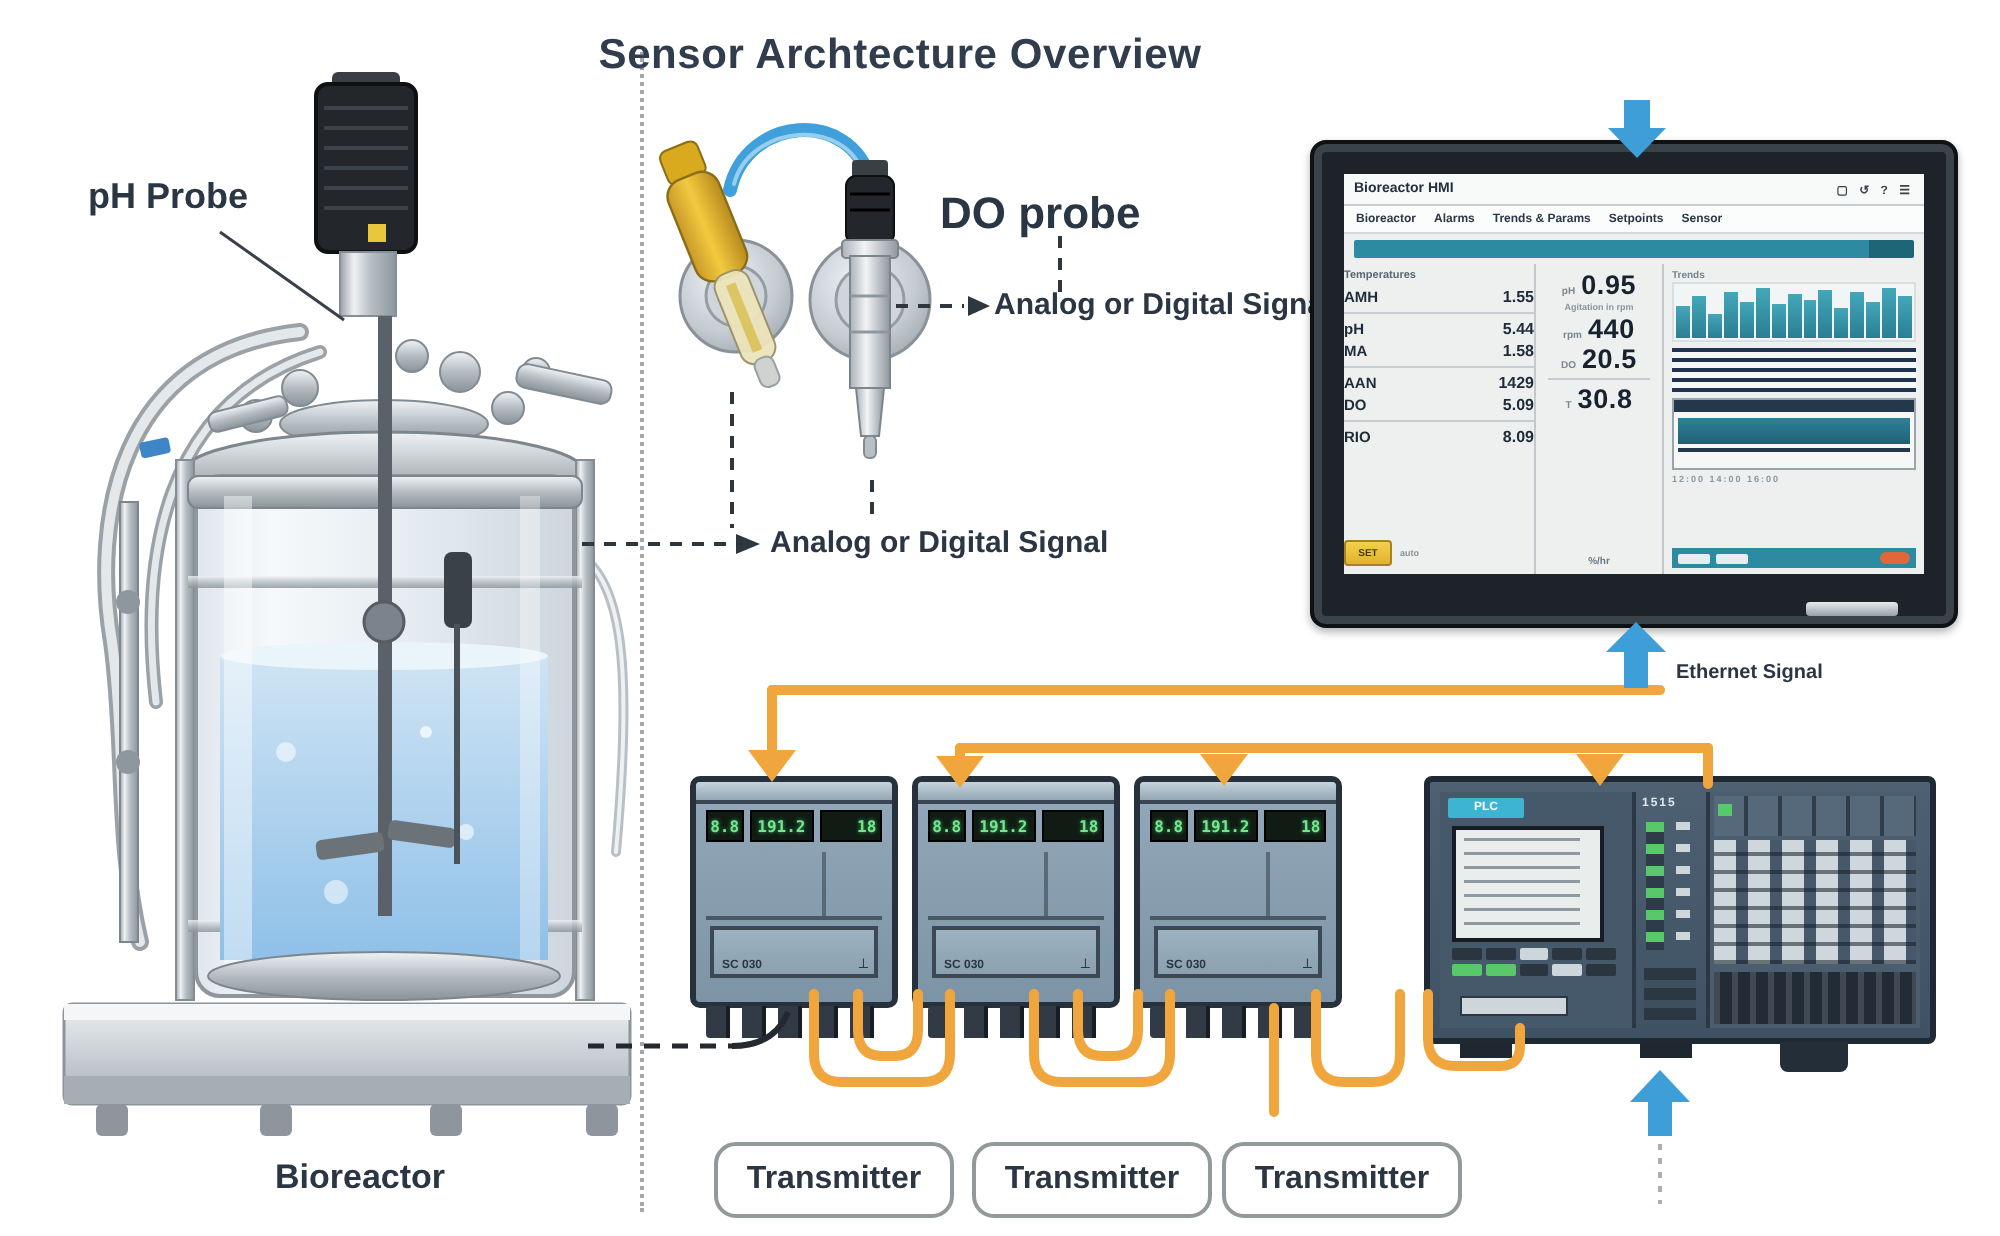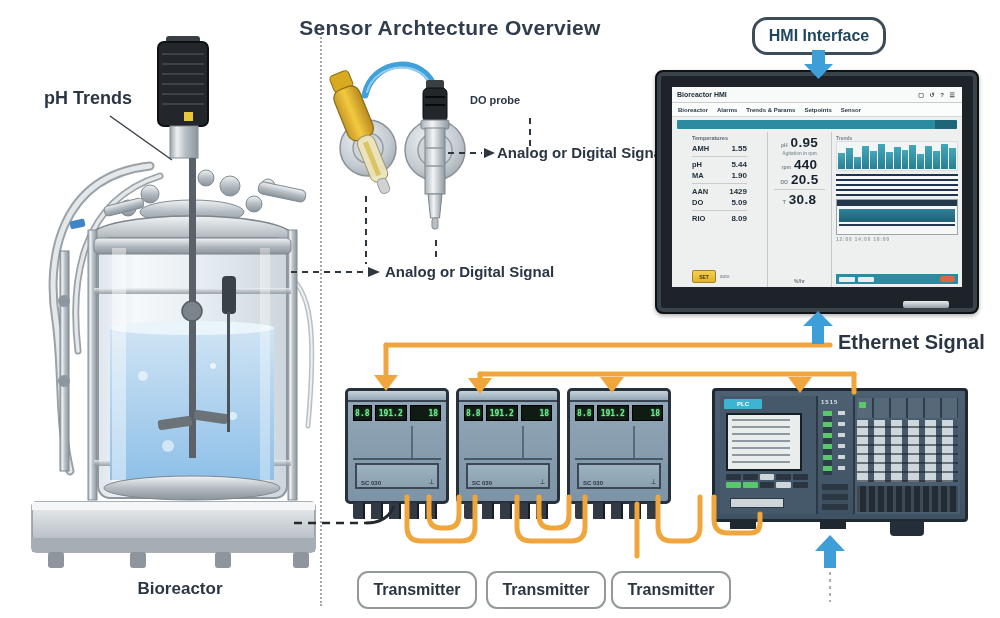--- a/index.html
+++ b/index.html
@@ -25,21 +25,21 @@
        background:linear-gradient(#e6eaec,#97a0a6);}
   .hmi-screen{position:absolute;left:15px;top:15px;width:290px;height:200px;background:#edf0ef;overflow:hidden;
        display:flex;flex-direction:column;}
   .s-title{height:15px;display:flex;align-items:center;padding:0 5px;background:#f8f9f9;border-bottom:1px solid #c8cdd0;
        font-size:7px;font-weight:700;color:#22303c;flex:none;}
   .s-title .icons{margin-left:auto;font-size:6px;color:#39424a;letter-spacing:2px;}
   .s-tabs{height:13px;display:flex;align-items:center;gap:9px;padding:0 6px;font-size:6px;font-weight:700;color:#2b3845;
        border-bottom:1px solid #d4d8da;background:#fbfcfc;flex:none;white-space:nowrap;}
   .s-teal{height:9px;margin:3px 5px;background:linear-gradient(90deg,#2c8ba0 92%,#1e6577 92%);border-radius:1px;flex:none;}
   .s-body{display:flex;flex:1;min-height:0;}
-  .col1{width:96px;padding:2px 20px;border-right:1px solid #c3c9cc;display:flex;flex-direction:column;box-sizing:border-box;justify-content:space-between;}
+  .col1{width:96px;padding:2px 0;border-right:1px solid #c3c9cc;display:flex;flex-direction:column;box-sizing:border-box;justify-content:space-between;}
   .p-head{font-size:5.5px;font-weight:700;color:#5a6772;margin:1px 0 2px;}
   .p-row{display:flex;justify-content:space-between;font-size:7.5px;font-weight:700;color:#1f2b38;line-height:11px;}
   .p-row .v{font-size:8px;}
   .hr{border-top:1px solid #c6ccd0;margin:2px 0;}
   .set-row{margin-top:auto;display:flex;align-items:center;gap:4px;padding-bottom:2px;}
   .set-btn{width:22px;height:11px;background:linear-gradient(#f3d04e,#dfb32e);border:1px solid #a8831d;border-radius:2px;
        font-size:5px;font-weight:700;color:#4a3a08;display:flex;align-items:center;justify-content:center;}
   .set-note{font-size:4.5px;font-weight:700;color:#8a949c;}
   .col2{width:64px;border-right:1px solid #c3c9cc;display:flex;flex-direction:column;align-items:center;padding:3px 2px;box-sizing:border-box;}
   .stat{display:flex;align-items:baseline;gap:3px;color:#17222e;}
@@ -116,28 +116,27 @@
 
   .illu{position:absolute;z-index:2;}
 </style>
 </head>
 <body>
 
 <div class="canvas">
 
   <div class="title">Sensor Archtecture Overview</div>
   <div class="divider"></div>
-  <div class="lbl" style="left:44px;top:88px;font-size:18px;">pH Trends</div>
-  <div class="lbl" style="left:470px;top:94px;font-size:11px;">DO probe</div>
+  <div class="lbl" style="left:44px;top:88px;font-size:18px;">pH Probe</div>
+  <div class="lbl" style="left:470px;top:94px;font-size:22px;">DO probe</div>
   <div class="lbl" style="left:497px;top:144px;font-size:15px;">Analog or Digital Signal</div>
   <div class="lbl" style="left:385px;top:263px;font-size:15px;">Analog or Digital Signal</div>
-  <div class="lbl" style="left:838px;top:331px;font-size:20px;">Ethernet Signal</div>
+  <div class="lbl" style="left:838px;top:331px;font-size:10px;">Ethernet Signal</div>
   <div class="lbl" style="left:115px;top:579px;width:130px;text-align:center;font-size:17px;">Bioreactor</div>
 
-  <div class="badge" style="left:752px;top:17px;width:128px;height:32px;font-size:16px;">HMI Interface</div>
   <div class="t-badge" style="left:357px;">Transmitter</div>
   <div class="t-badge" style="left:486px;">Transmitter</div>
   <div class="t-badge" style="left:611px;">Transmitter</div>
 
   <svg class="illu" style="left:8px;top:36px;" width="330" height="545" viewBox="0 0 330 545">
     <defs>
       <linearGradient id="steelV" x1="0" y1="0" x2="1" y2="0">
         <stop offset="0" stop-color="#9aa3aa"></stop>
           <stop offset=".25" stop-color="#eef1f3"></stop>
         <stop offset=".55" stop-color="#b7bfc5"></stop>
@@ -317,21 +316,21 @@
               <span>AMH</span>
               <span class="v">1.55</span>
             </div>
           <div class="hr"></div>
           <div class="p-row">
               <span>pH</span>
               <span class="v">5.44</span>
             </div>
           <div class="p-row">
               <span>MA</span>
-              <span class="v">1.90</span>
+              <span class="v">1.58</span>
             </div>
           <div class="hr"></div>
           <div class="p-row">
               <span>AAN</span>
               <span class="v">1429</span>
             </div>
           <div class="p-row">
               <span>DO</span>
               <span class="v">5.09</span>
             </div>

